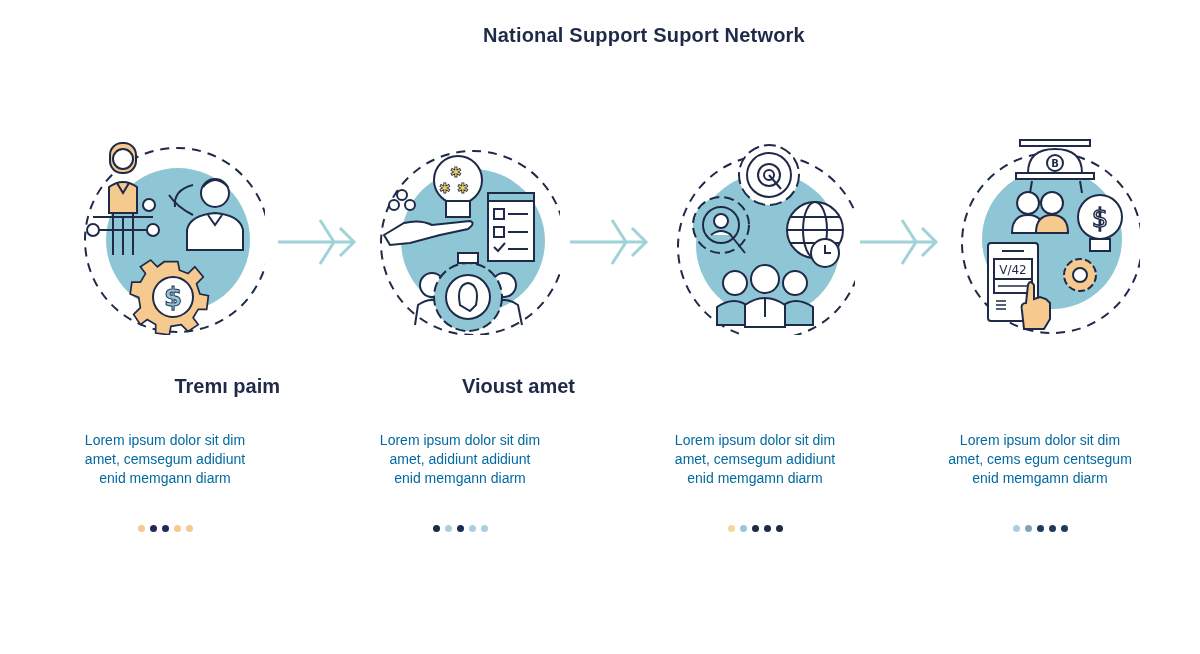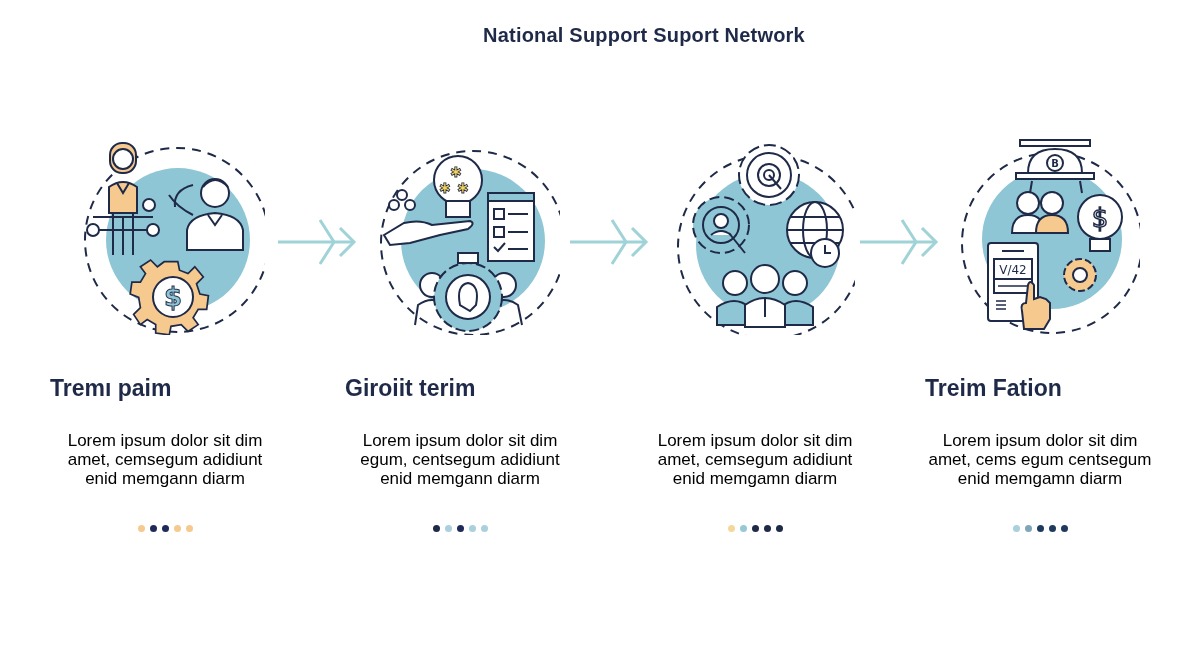--- a/index.html
+++ b/index.html
@@ -3,24 +3,24 @@
 <meta charset="utf-8">
 <style>
   html, body { margin:0; padding:0; background:#ffffff; }
   body { width:1200px; height:654px; position:relative; overflow:hidden;
          font-family:"Liberation Sans", "DejaVu Sans", sans-serif; color:#1f2a48; }
   .title { position:absolute; left:0; top:24px; width:1200px; text-align:center;
            font-size:20px; font-weight:bold; color:#1f2a48; letter-spacing:0.2px;padding-left:44px; }
   .step { position:absolute; top:135px; width:230px; }
   .icon-wrap { position:relative; width:200px; height:200px; margin:0 auto; }
   .icon-wrap svg { position:absolute; left:0; top:0; }
-  .step-title { position:absolute; top:240px; width:230px; text-align:left;
-                font-size:23px; font-weight:bold; color:#1f2a48; }
+  .step-title { position:absolute; top:240px; width:230px; text-align:right;
+                font-size:20px; font-weight:bold; color:#1f2a48; }
   .step-desc { position:absolute; top:296px; width:230px; text-align:center;
-               font-size:17px; line-height:19px; color:#000000; }
+               font-size:14px; line-height:19px; color:#0369a1; }
   .dots { position:absolute; top:390px; width:230px; display:flex; justify-content:center; gap:5px; }
   .dot { width:7px; height:7px; border-radius:50%; }
   .arrow { position:absolute; top:218px; }
 </style>
 </head>
 <body>
 
 <div class="title">National Support Suport Network</div>
 
 <div class="step" style="left:50px;">
@@ -108,24 +108,24 @@
       <circle cx="72" cy="150" r="12" fill="#fff" stroke="#1f2a48" stroke-width="2"></circle>
       <circle cx="144" cy="150" r="12" fill="#fff" stroke="#1f2a48" stroke-width="2"></circle>
       <path d="M55 190 L58 170 Q72 160 86 170" fill="none" stroke="#1f2a48" stroke-width="2"></path>
       <path d="M130 170 Q144 160 158 170 L162 190" fill="none" stroke="#1f2a48" stroke-width="2"></path>
       <circle cx="108" cy="162" r="34" fill="#8fc6d6" stroke="#1f2a48" stroke-width="2" stroke-dasharray="10 4"></circle>
       <circle cx="108" cy="162" r="22" fill="#fff" stroke="#1f2a48" stroke-width="2"></circle>
       <path d="M100 170 Q96 150 108 148 Q120 150 116 170 L110 176 Z" fill="#fff" stroke="#1f2a48" stroke-width="2"></path>
       <rect x="98" y="118" width="20" height="10" fill="#fff" stroke="#1f2a48" stroke-width="2"></rect>
     </svg>
   </div>
-  <div class="step-title">Giroiit terim</div>
-  <div class="step-desc">
-    <div>Lorem ipsum dolor sit dim</div>
-    <div>egum, centsegum adidiunt</div>
+  <div class="step-title">Vioust amet</div>
+  <div class="step-desc">
+    <div>Lorem ipsum dolor sit dim</div>
+    <div>amet, adidiunt adidiunt</div>
     <div>enid memgann diarm</div>
   </div>
   <div class="dots">
     <span class="dot" style="background:#1f2a48"></span>
     <span class="dot" style="background:#a9d0dc"></span>
     <span class="dot" style="background:#1f2a5a"></span>
     <span class="dot" style="background:#a9d0dc"></span>
     <span class="dot" style="background:#a9d0dc"></span>
   </div>
 </div>
@@ -223,21 +223,20 @@
       <text x="73" y="139" text-anchor="middle" font-size="12" fill="#1f2a48" font-family="DejaVu Sans, sans-serif">V/42</text>
       <rect x="54" y="144" width="38" height="14" fill="#fff" stroke="#1f2a48" stroke-width="2"></rect>
       <line x1="58" y1="151" x2="88" y2="151" stroke="#1f2a48" stroke-width="1.5"></line>
       <line x1="56" y1="166" x2="66" y2="166" stroke="#1f2a48" stroke-width="1.5"></line>
       <line x1="56" y1="170" x2="66" y2="170" stroke="#1f2a48" stroke-width="1.5"></line>
       <line x1="56" y1="174" x2="66" y2="174" stroke="#1f2a48" stroke-width="1.5"></line>
 
       <path d="M84 194 L82 176 Q80 168 86 168 L88 150 Q90 144 94 150 L94 164 L100 162 L106 164 L110 168 L110 184 L104 194 Z" fill="#f6c98f" stroke="#1f2a48" stroke-width="2"></path>
     </svg>
   </div>
-  <div class="step-title">Treim Fation</div>
   <div class="step-desc">
     <div>Lorem ipsum dolor sit dim</div>
     <div>amet, cems egum centsegum</div>
     <div>enid memgamn diarm</div>
   </div>
   <div class="dots">
     <span class="dot" style="background:#a9d0dc"></span>
     <span class="dot" style="background:#7fa5b8"></span>
     <span class="dot" style="background:#1f3a5f"></span>
     <span class="dot" style="background:#1f3a5f"></span>

